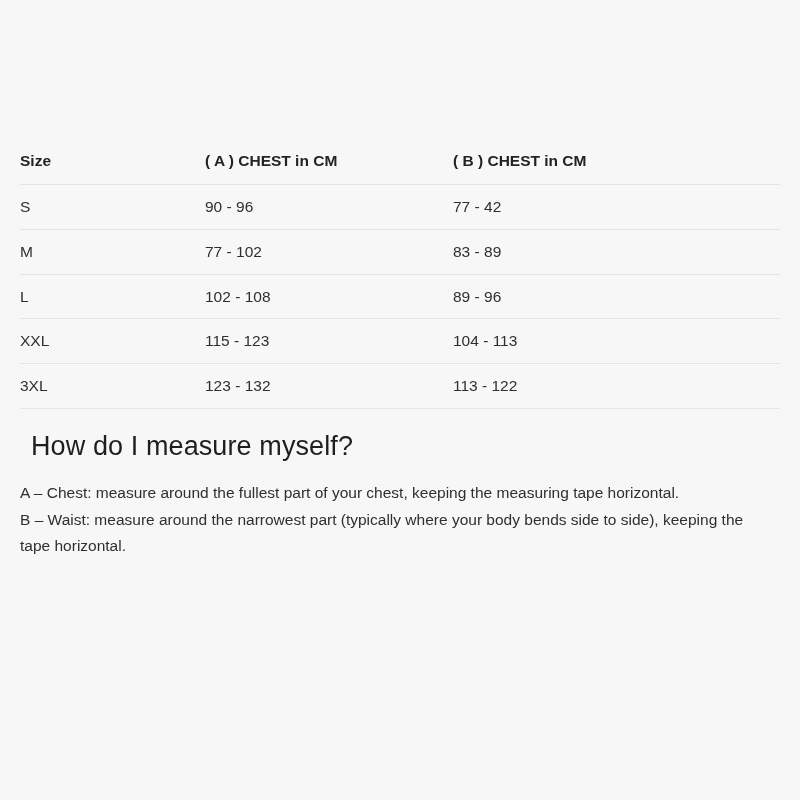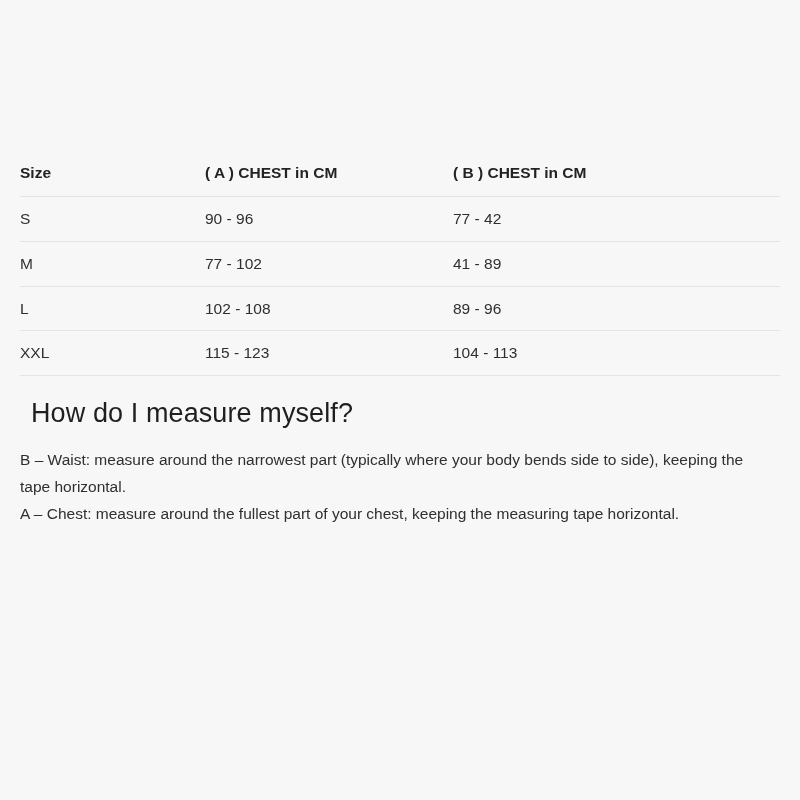--- a/index.html
+++ b/index.html
@@ -16,21 +16,21 @@
   }
   .page {
     position: relative;
     width: 800px;
     height: 800px;
     box-sizing: border-box;
   }
   .content {
     position: absolute;
     left: 20px;
-    top: 164px;
+    top: 152px;
     width: 760px;
   }
   table.size-table {
     width: 760px;
     border-collapse: collapse;
     table-layout: fixed;
   }
   table.size-table col.c-size { width: 93px; }
   table.size-table col.c-chest { width: 340px; }
   table.size-table col.c-waist { width: 327px; }
@@ -100,33 +100,38 @@
       </thead>
       <tbody>
         <tr>
           <td class="size-cell">S</td>
           <td class="chest-cell">90 - 96</td>
           <td class="waist-cell">77 - 42</td>
         </tr>
         <tr>
           <td class="size-cell">M</td>
           <td class="chest-cell">77 - 102</td>
-          <td class="waist-cell">41 - 89</td>
+          <td class="waist-cell">83 - 89</td>
         </tr>
         <tr>
           <td class="size-cell">L</td>
           <td class="chest-cell">102 - 108</td>
           <td class="waist-cell">89 - 96</td>
         </tr>
         <tr>
           <td class="size-cell">XXL</td>
           <td class="chest-cell">115 - 123</td>
           <td class="waist-cell">104 - 113</td>
         </tr>
+        <tr>
+          <td class="size-cell">3XL</td>
+          <td class="chest-cell">123 - 132</td>
+          <td class="waist-cell">113 - 122</td>
+        </tr>
       </tbody>
     </table>
 
     <h2 class="measure-title">How do I measure myself?</h2>
+    <p class="measure-para">A – Chest: measure around the fullest part of your chest, keeping the measuring tape horizontal.</p>
     <p class="measure-para">B – Waist: measure around the narrowest part (typically where your body bends side to side), keeping the tape horizontal.</p>
-    <p class="measure-para">A – Chest: measure around the fullest part of your chest, keeping the measuring tape horizontal.</p>
 
   </div>
 </div>
 
 </body></html>

